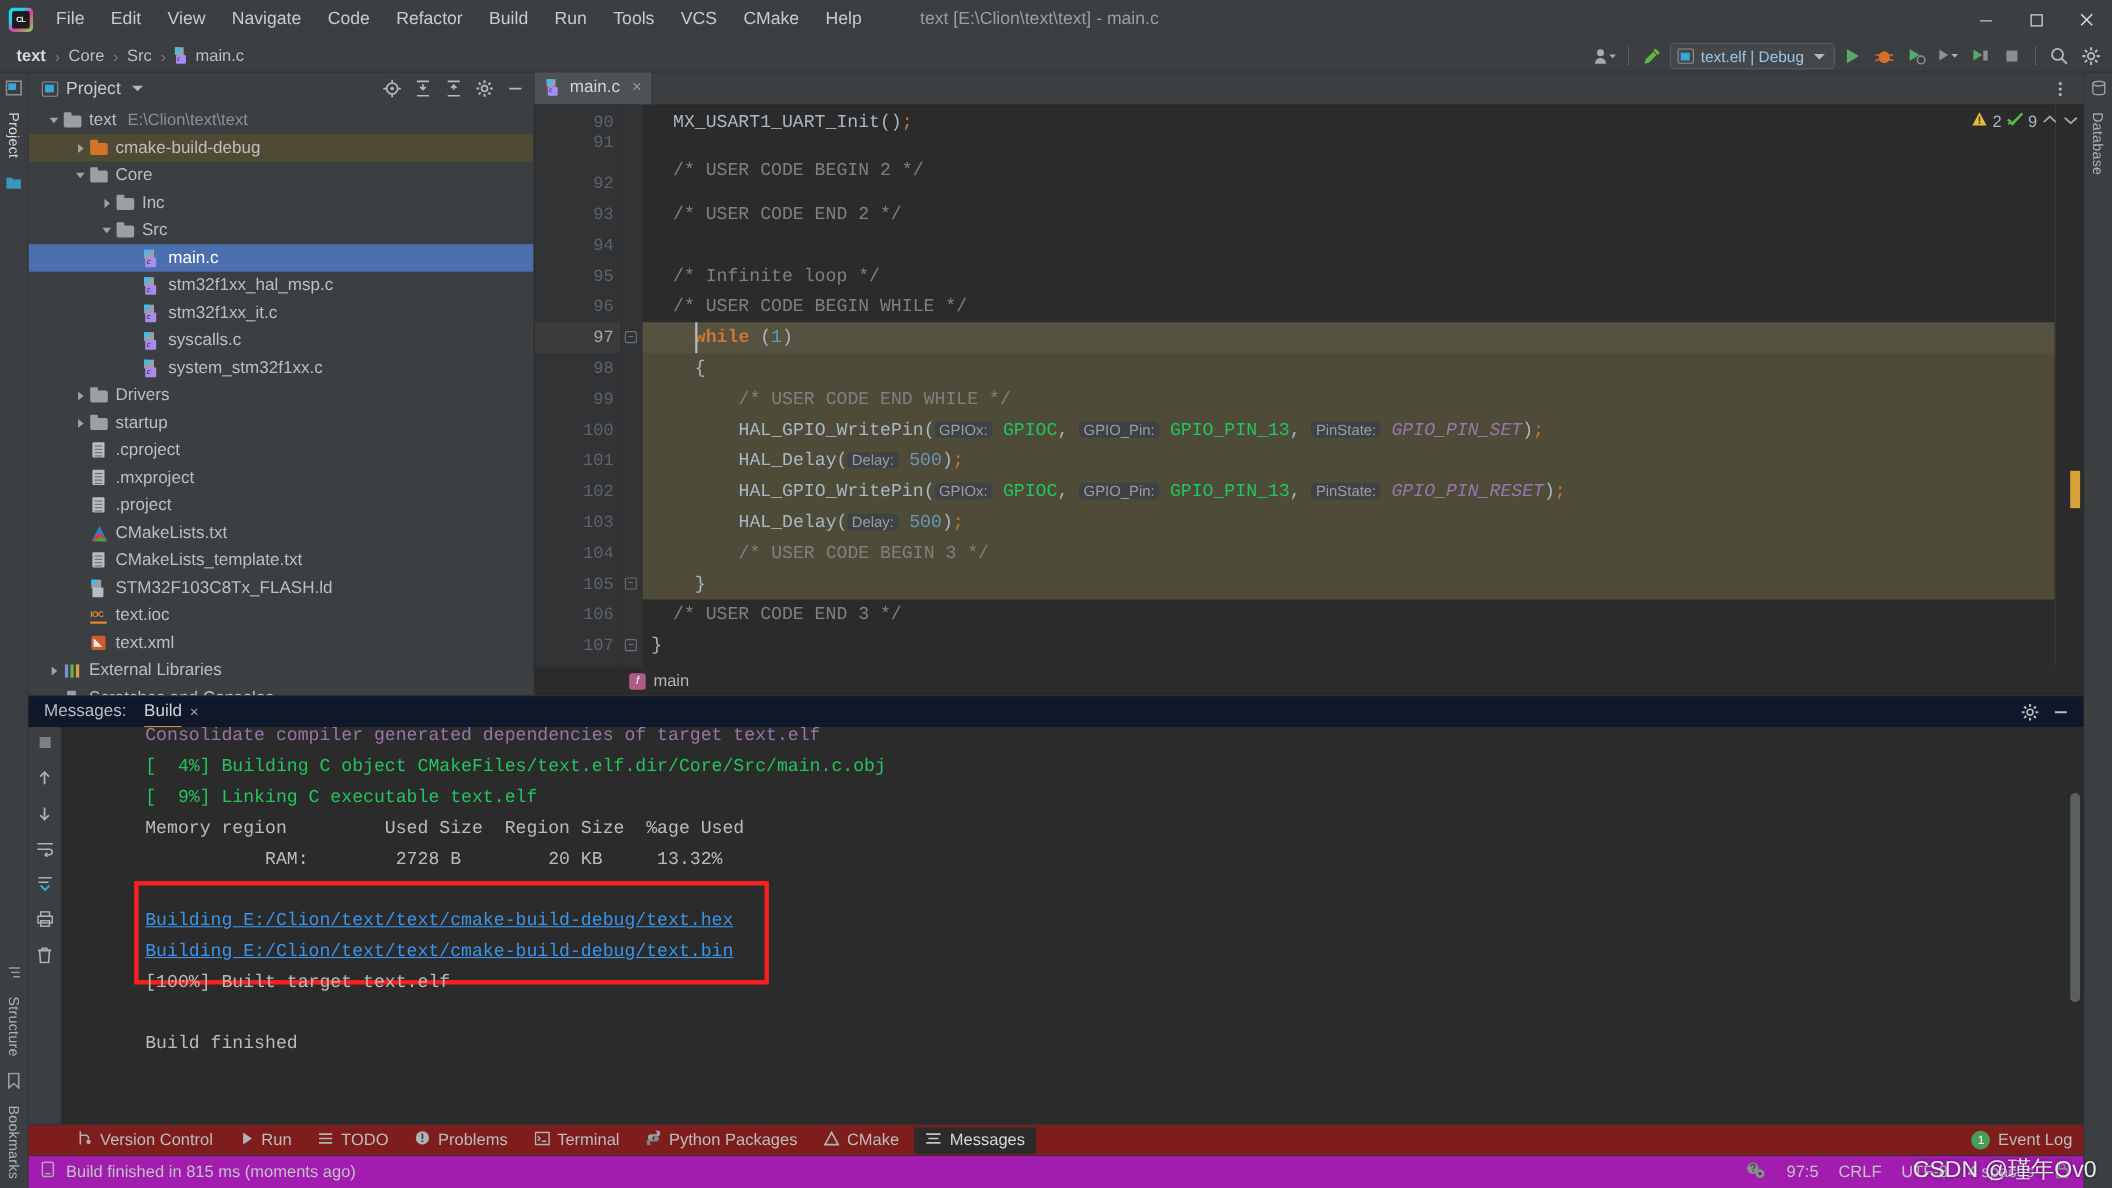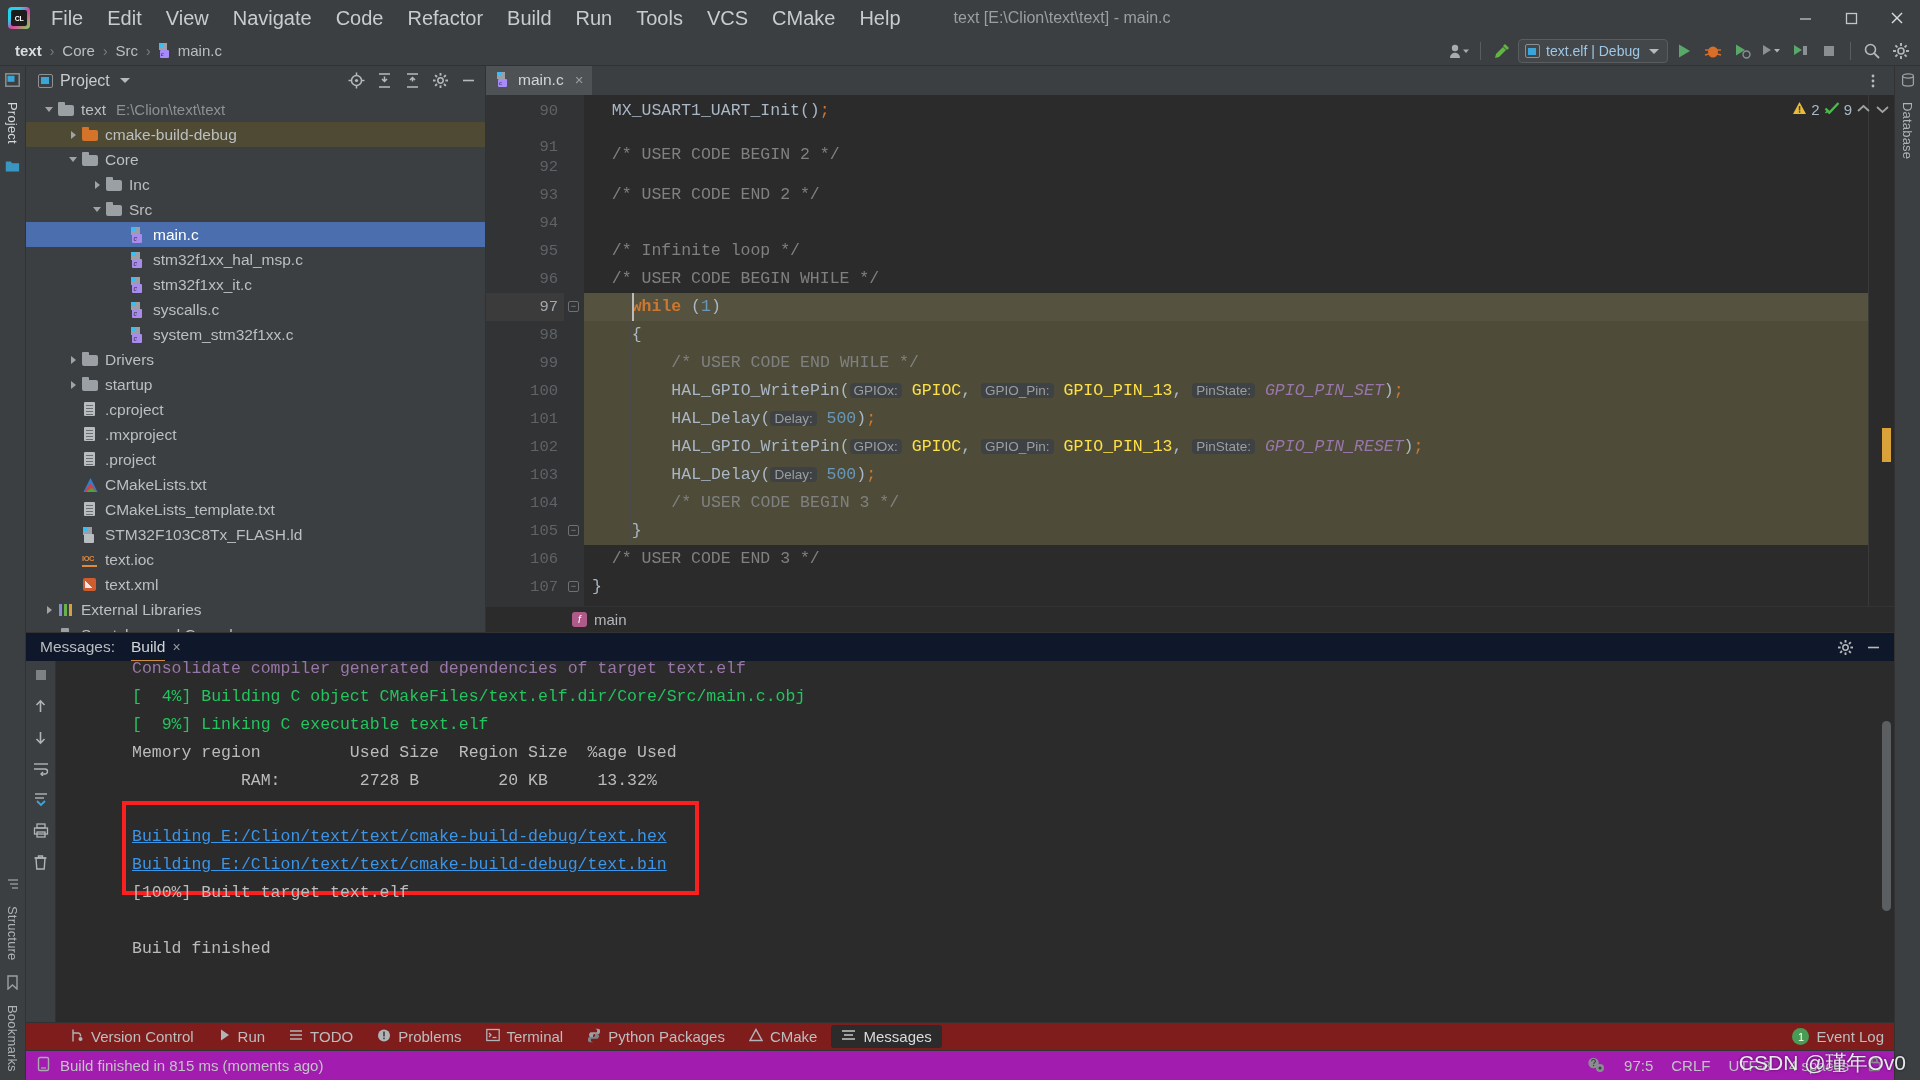--- a/index.html
+++ b/index.html
@@ -17,21 +17,21 @@
     height: 36px; background: #3c3f41; display: flex; align-items: center;
     flex: none; position: relative;
   }
   .cl-logo { width: 22px; height: 22px; margin: 0 10px 0 8px; position: relative; flex: none; }
   .cl-logo .sq { position:absolute; inset:0; border-radius:4px; background:
      linear-gradient(135deg,#22d3ee 0%,#22d3ee 30%,#e040a0 55%,#7cd957 100%); }
   .cl-logo .inner { position:absolute; left:3px; top:3px; right:3px; bottom:3px; background:#1c1c1c; border-radius:2px;
      color:#fff; font-size:7px; font-weight:bold; display:flex; align-items:center; justify-content:center; letter-spacing:-0.5px;}
   .menubar { display: flex; align-items: center; gap: 2px; }
   .menu-item {
-    padding: 4px 11px; font-size: 20px; color: #c9ccce; cursor: default;
+    padding: 4px 11px; font-size: 16px; color: #c9ccce; cursor: default;
     line-height: 20px;
   }
   .win-title {
     font-size: 16px; color: #9b9fa1; margin-left: 42px;
   }
   .win-ctrls { position: absolute; right: 0; top: 0; height: 36px; display: flex; }
   .win-btn { width: 46px; height: 36px; display: flex; align-items: center; justify-content: center; color: #c3c6c8; }
   .win-btn svg { display: block; }
 
   
@@ -160,21 +160,21 @@
     font-family: "Liberation Mono", monospace; color: #a9b7c6;
   }
   .cur-row-bg { position: absolute; left: 0; right: 0; height: 28px; background: #323232; }
   .block-bg { position: absolute; left: 0; right: 0; background: #4e4c38; }
   .gutter-cur { position: absolute; left:0; right:0; height:28px; background:#3b3b3b; }
 
   .kw { color: #cc7832; font-weight: bold; }
   .cmt { color: #808080; }
   .num { color: #6897bb; }
   .mac { color: #9876aa; font-style: italic; }
-  .const { color: #fde047; }
+  .const { color: #22c55e; }
   .punc { color: #a9b7c6; }
   .semi { color: #cc7832; }
   .hint {
     background: #3f4244; color: #9b9e9f; border-radius: 4px; padding: 0px 4px;
     font-size: 13.5px; font-family: "Liberation Sans", sans-serif;
   }
 
   .fold-mark { position: absolute; width: 11px; height: 11px; left: 4px;
                border: 1px solid #6e7173; border-radius: 2px; color: #8d9092;
                font-size: 9px; line-height: 9px; text-align: center; }
@@ -688,21 +688,21 @@
                     <circle cx="8" cy="13" r="1.4" fill="#b7babc"></circle>
                   </svg>
               </div>
             </div>
           </div>
 
           <div class="edit-area">
             <div class="gutter" id="gutter">
                 <div class="gutter-cur" style="top: 198px;"></div>
                 <div class="lnum" style="top: 2px; line-height: 28px;">90</div>
-                <div class="lnum" style="top: 38px; line-height: 28px;">91</div>
+                <div class="lnum" style="top: 21px; line-height: 28px;">91</div>
                 <div class="lnum" style="top: 58px; line-height: 28px;">92</div>
                 <div class="lnum" style="top: 86px; line-height: 28px;">93</div>
                 <div class="lnum" style="top: 114px; line-height: 28px;">94</div>
                 <div class="lnum" style="top: 142px; line-height: 28px;">95</div>
                 <div class="lnum" style="top: 170px; line-height: 28px;">96</div>
                 <div class="lnum cur" style="top: 198px; line-height: 28px;">97</div>
                 <div class="lnum" style="top: 226px; line-height: 28px;">98</div>
                 <div class="lnum" style="top: 254px; line-height: 28px;">99</div>
                 <div class="lnum" style="top: 282px; line-height: 28px;">100</div>
                 <div class="lnum" style="top: 310px; line-height: 28px;">101</div>

